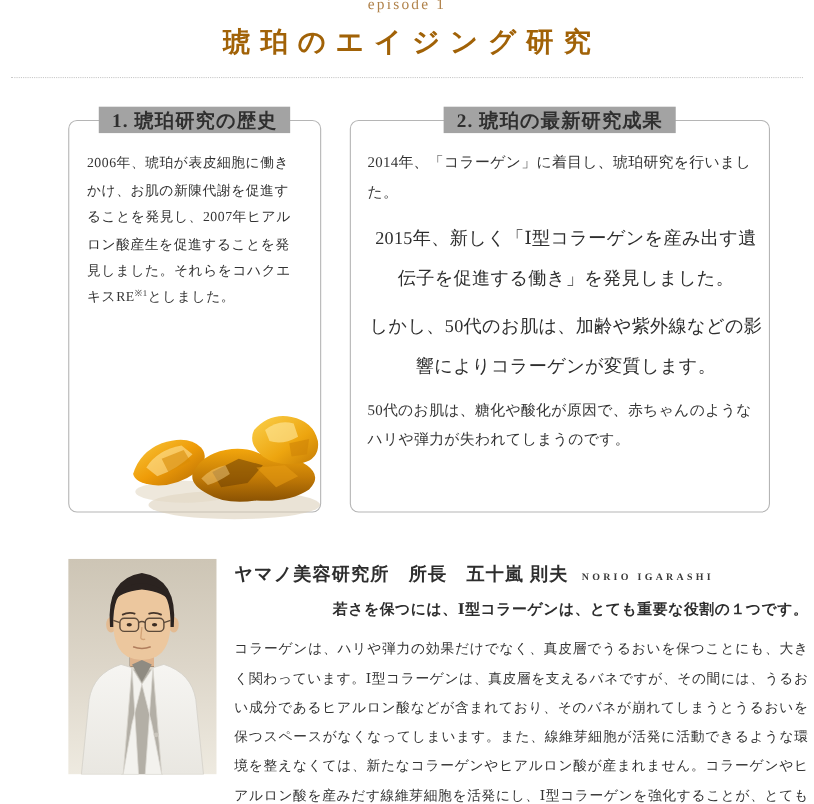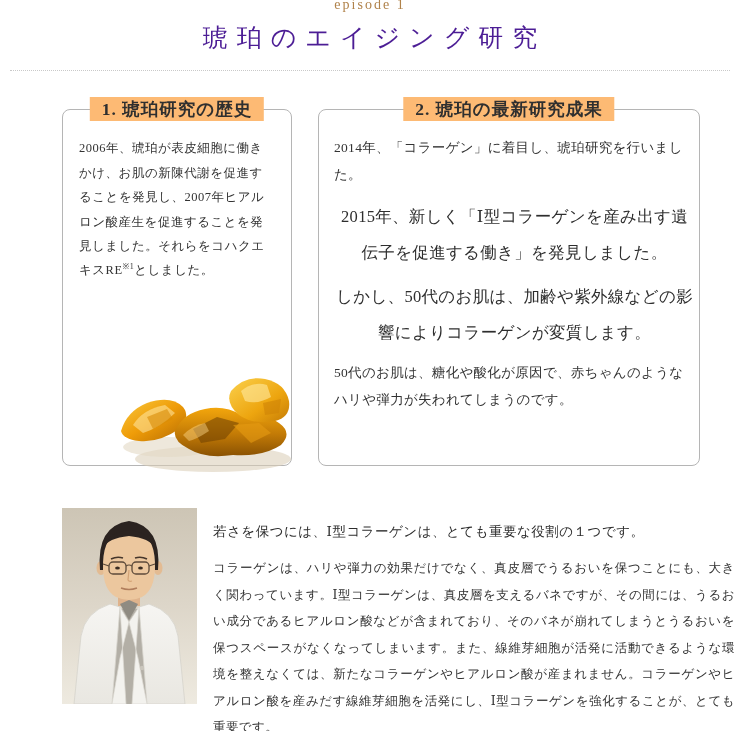--- a/index.html
+++ b/index.html
@@ -9,41 +9,41 @@
     font-family: "Liberation Serif", "DejaVu Serif", serif;
     color: #333;
   }
   
   .header { text-align: center; padding-top: 0; }
   .episode {
     color: #b0824a; font-size: 14px; letter-spacing: 2px;
     line-height: 1.1; margin-top: -3px;
   }
   .page-title {
-    font-size: 25px; color: #4c1d95; letter-spacing: 9px;
-    font-weight: 400; margin-top: 9px; text-indent: 9px;
+    font-size: 25px; color: #a16207; letter-spacing: 9px;
+    font-weight: 700; margin-top: 9px; text-indent: 9px;
   }
   .top-divider {
     border: none; border-top: 1px dotted #c9c9c9;
     margin: 16px 10px 0 10px;
   }
   
   .boxes {
     display: flex; gap: 26px; margin: 38px 40px 0 62px;
     align-items: stretch;
   }
   .rbox {
     position: relative; border: 1px solid #b5b5b5; border-radius: 8px;
     min-height: 357px;
   }
   .box-left  { width: 230px; flex: 0 0 230px; padding: 26px 16px 0 16px; }
   .box-right { flex: 1; padding: 24px 4px 0 15px; }
   .box-title {
     position: absolute; top: -13px; left: 50%; transform: translateX(-50%);
-    background: #fdba74; padding: 0 12px; white-space: nowrap;
+    background: #a3a3a3; padding: 0 12px; white-space: nowrap;
     font-size: 17.5px; font-weight: bold; color: #2f2f2f; letter-spacing: 1px;
   }
   .box-left p {
     margin: 0; font-size: 12.5px; line-height: 1.95; color: #333;
     letter-spacing: 0.5px;
   }
   .box-left sup { font-size: 8px; }
   .amber-wrap {
     position: absolute; right: -12px; bottom: -10px;
     width: 190px; height: 102px; pointer-events: none;
@@ -61,22 +61,22 @@
   .portrait { flex: 0 0 135px; width: 135px; height: 196px; }
   .expert-text { flex: 1; min-width: 0; padding-top: 3px; }
   .expert-name-line { display: flex; align-items: baseline; gap: 12px; }
   .expert-name {
     font-size: 16.5px; font-weight: bold; color: #2d2d2d; letter-spacing: 1px;
   }
   .expert-roman {
     font-size: 9px; font-weight: bold; letter-spacing: 3px; color: #3a3a3a;
   }
   .expert-statement {
-    font-size: 13.5px; font-weight: normal; color: #2d2d2d;
-    margin-top: 12px; letter-spacing: 0.5px;
+    font-size: 13.5px; font-weight: bold; color: #2d2d2d;
+    margin-top: 12px; letter-spacing: 0.5px; text-align: right;
   }
   .expert-body {
     font-size: 12.5px; line-height: 2.12; margin-top: 14px;
     text-align: justify; letter-spacing: 0.4px; color: #333;
   }
 </style>
 </head>
 <body>
 
 <div class="header">
@@ -183,16 +183,20 @@
 
       <ellipse cx="55.5" cy="60" rx="2.4" ry="1.6" fill="#3a2c22"></ellipse>
       <ellipse cx="78.5" cy="60" rx="2.4" ry="1.6" fill="#3a2c22"></ellipse>
 
       <path d="M67,62 L66,72 Q67,74 70,73" stroke="#d3a377" stroke-width="1.2" fill="none"></path>
       <path d="M59,80 Q67,83 75,80" stroke="#b07d5c" stroke-width="1.4" fill="none"></path>
     </svg>
   </div>
 
   <div class="expert-text">
+    <div class="expert-name-line">
+      <span class="expert-name">ヤマノ美容研究所　所長　五十嵐 則夫</span>
+      <span class="expert-roman">NORIO IGARASHI</span>
+    </div>
     <div class="expert-statement">若さを保つには、Ⅰ型コラーゲンは、とても重要な役割の１つです。</div>
     <div class="expert-body">コラーゲンは、ハリや弾力の効果だけでなく、真皮層でうるおいを保つことにも、大きく関わっています。Ⅰ型コラーゲンは、真皮層を支えるバネですが、その間には、うるおい成分であるヒアルロン酸などが含まれており、そのバネが崩れてしまうとうるおいを保つスペースがなくなってしまいます。また、線維芽細胞が活発に活動できるような環境を整えなくては、新たなコラーゲンやヒアルロン酸が産まれません。コラーゲンやヒアルロン酸を産みだす線維芽細胞を活発にし、Ⅰ型コラーゲンを強化することが、とても重要です。</div>
   </div>
 </div>
 
 </body></html>

